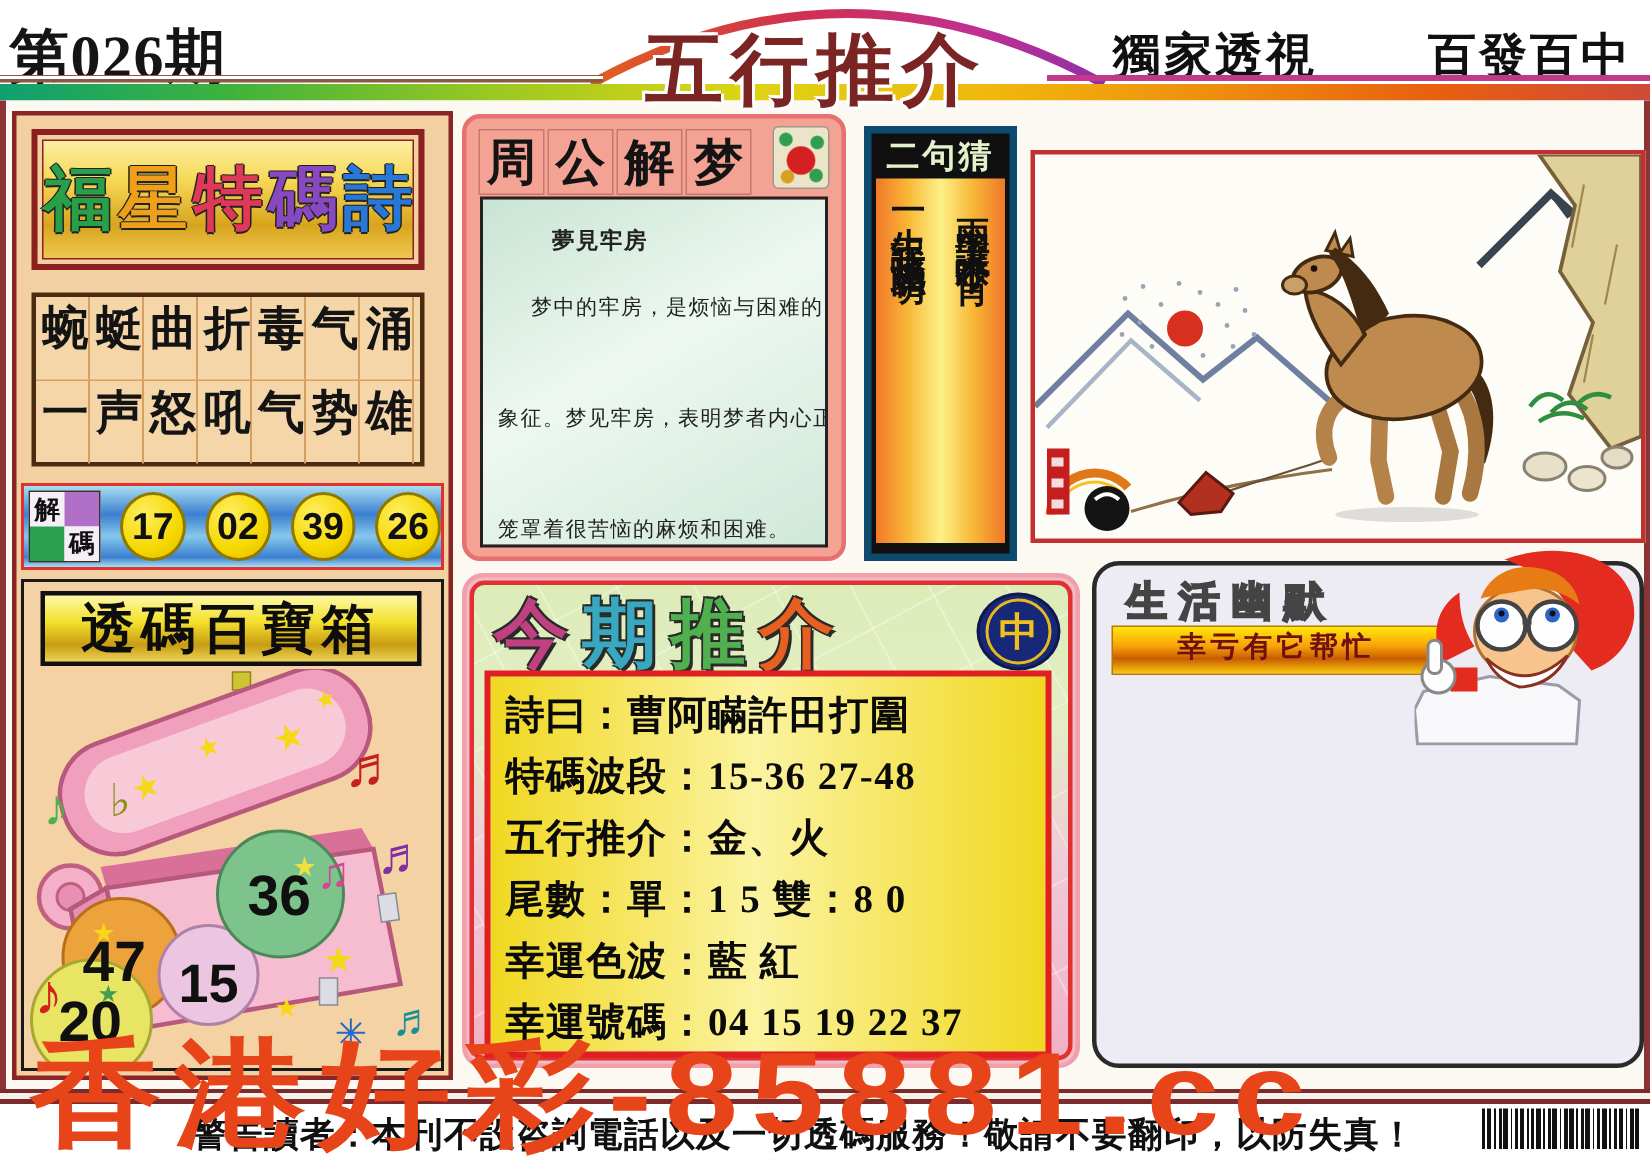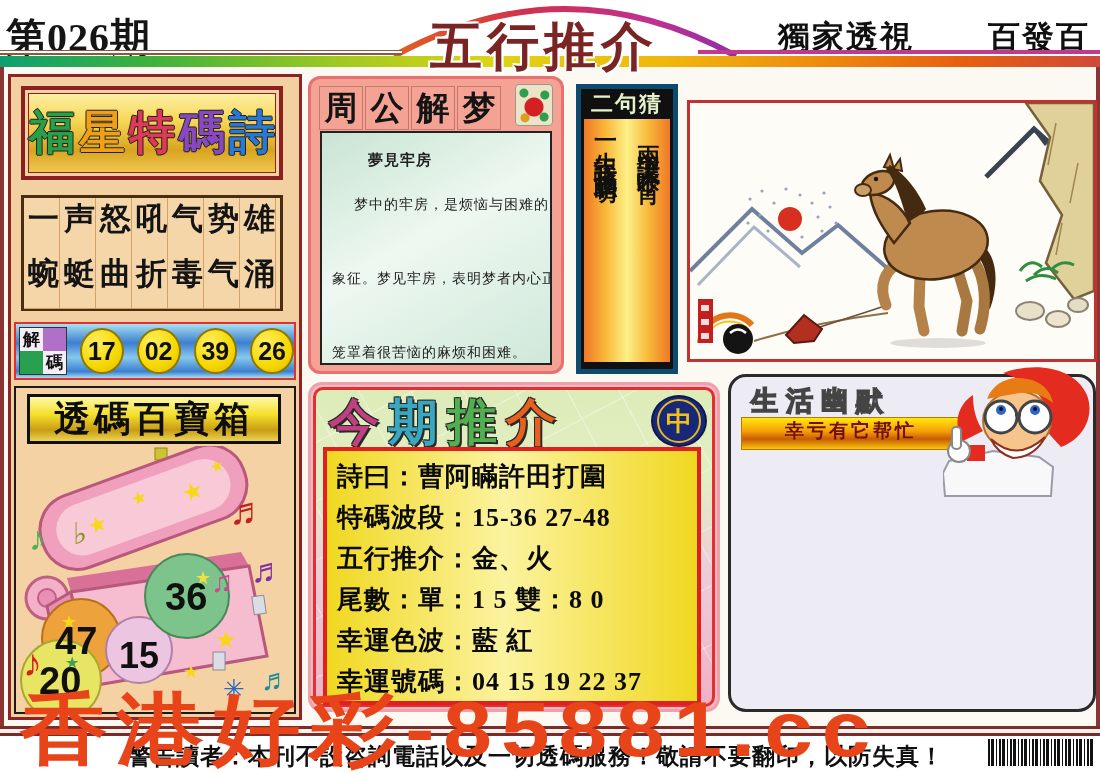--- a/index.html
+++ b/index.html
@@ -4,21 +4,21 @@
 <style>
   html,body{margin:0;padding:0;}
   body{font-family:"Liberation Sans",sans-serif;}
   #page{position:relative;width:1100px;height:773px;background:#ffffff;overflow:hidden;}
 
   
   .issue{position:absolute;left:6px;top:10px;font:bold 40px "Liberation Serif",serif;color:#151515;letter-spacing:1px;}
   .arc-svg{position:absolute;left:388px;top:0px;}
   .logo{position:absolute;left:430px;top:12px;font:900 52px "Liberation Sans",sans-serif;color:#7b2424;letter-spacing:5px;z-index:3;
         text-shadow:-2px 0 #fff,2px 0 #fff,0 -2px #fff,0 2px #fff,-2px -2px #fff,2px 2px #fff;}
-  .tagline{position:absolute;top:16px;font:900 32px "Liberation Sans",sans-serif;color:#101010;letter-spacing:2px;margin-left:36px;}
+  .tagline{position:absolute;top:16px;font:900 32px "Liberation Sans",sans-serif;color:#101010;letter-spacing:2px;}
   .tagline.one{left:742px;}
   .tagline.two{left:952px;}
   .hdr-line-left{position:absolute;left:0;top:50px;width:402px;height:5px;background:linear-gradient(180deg,#8a5a40 0 1px,#fff 1px 3px,#8a5a40 3px 5px);}
   .hdr-line-right{position:absolute;left:698px;top:50px;width:402px;height:4px;background:#c2388a;}
   .rainbow{position:absolute;left:0;top:56px;width:1100px;height:11px;
     background:linear-gradient(90deg,#0fa070,#3fb23c 14%,#9cc822 30%,#ddd414 45%,#f0b80c 60%,#ee8c0e 74%,#e8600f 87%,#cf4a38 100%);}
 
   
   .main{position:absolute;left:0;top:67px;width:1100px;height:659px;background:#fbf9f2;
         border-left:4px solid #8a3434;border-right:4px solid #8a3434;box-sizing:border-box;}
@@ -151,22 +151,22 @@
 
   <div class="left-panel">
     <div class="fortune-title">
       <span class="ftc0">福</span>
       <span class="ftc1">星</span>
       <span class="ftc2">特</span>
       <span class="ftc3">碼</span>
       <span class="ftc4">詩</span>
     </div>
     <div class="poem-box">
+      <div class="poem-row first">蜿蜓曲折毒气涌</div>
       <div class="poem-row">一声怒吼气势雄</div>
-      <div class="poem-row first">蜿蜓曲折毒气涌</div>
     </div>
     <div class="decode-strip">
       <div class="decode-label">
         <div class="dl-tl">解</div>
         <div class="dl-tr"></div>
         <div class="dl-bl"></div>
         <div class="dl-br">碼</div>
       </div>
       <div class="decode-ball">17</div>
       <div class="decode-ball">02</div>

